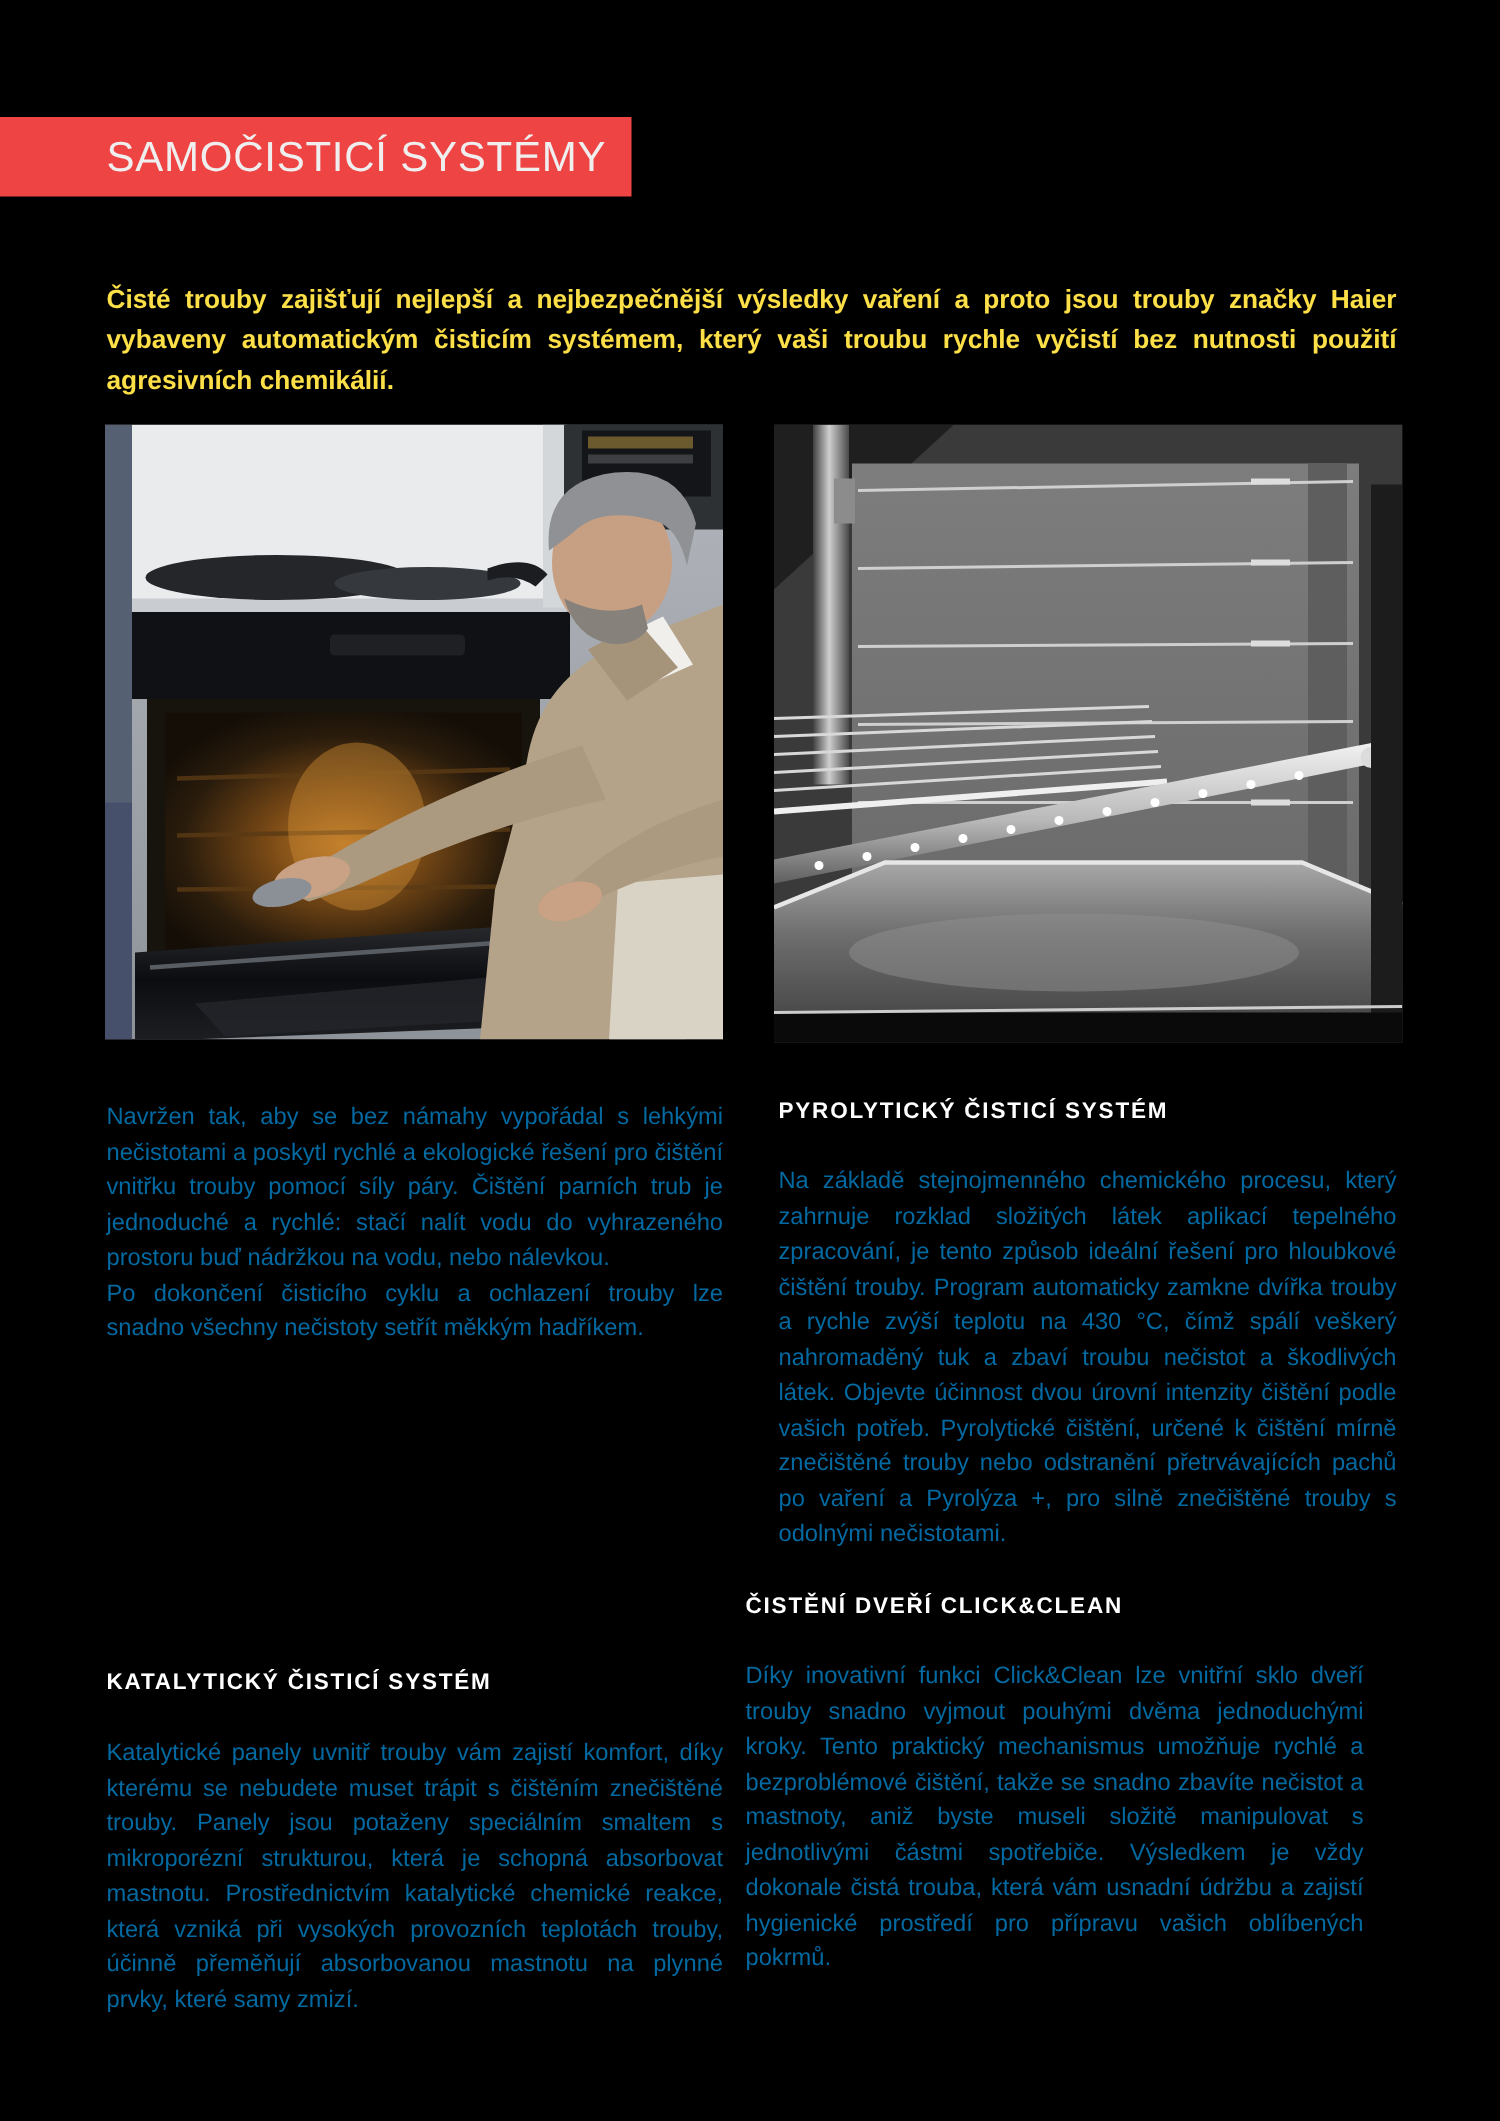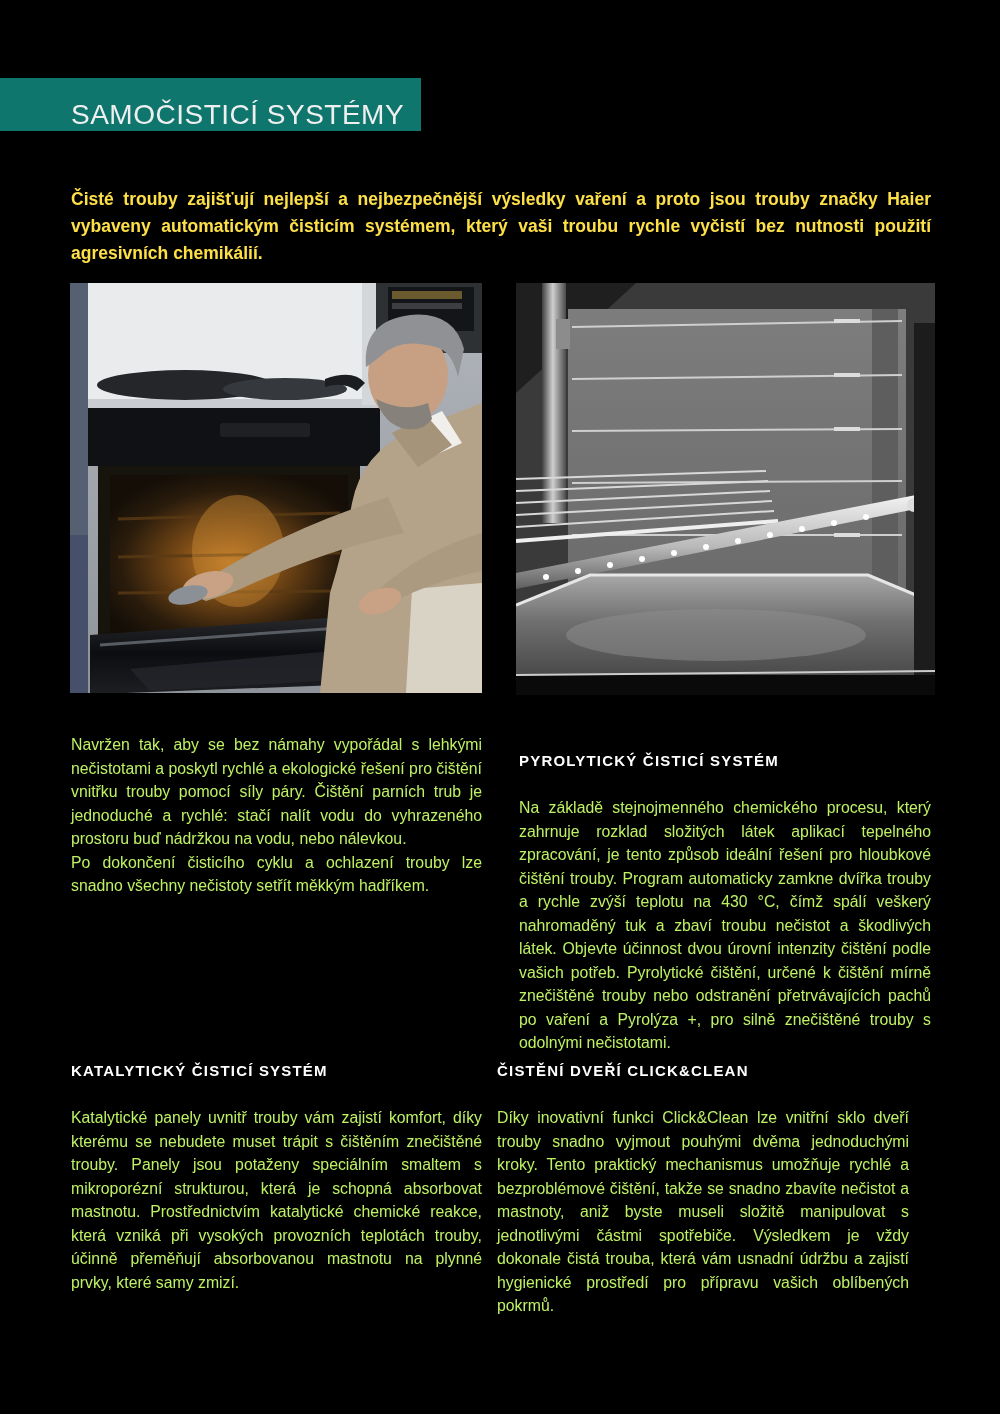--- a/index.html
+++ b/index.html
@@ -8,22 +8,22 @@
     background:#000;
     font-family:"Liberation Sans", sans-serif;
     position:relative;
     overflow:hidden;
   }
   .page{position:absolute;inset:0;}
 
   
   .title-box{
     position:absolute;left:0;top:78px;width:421px;height:53px;
-    background:#0f766e;
-    display:flex;align-items:flex-end;
+    background:#ef4444;
+    display:flex;align-items:center;
     box-sizing:border-box;padding-left:71px;
   }
   .title-box h1{
     margin:0;font-size:28px;font-weight:400;
     color:#efefef;letter-spacing:0.5px;white-space:nowrap;
   }
 
   
   .intro{
     position:absolute;left:71px;top:186px;width:860px;
@@ -33,30 +33,30 @@
 
   
   .photo{position:absolute;margin:0;overflow:hidden;background:#222;}
   .photo svg{display:block;}
   .photo-left{left:70px;top:283px;width:412px;height:410px;}
   .photo-right{left:516px;top:283px;width:419px;height:412px;}
 
   
   .section{position:absolute;}
   .sec-1{left:71px;top:733px;width:411px;}
-  .sec-2{left:519px;top:733px;width:412px;margin-top:20px;}
-  .sec-3{left:71px;top:1063px;width:411px;}
+  .sec-2{left:519px;top:733px;width:412px;}
+  .sec-3{left:71px;top:1114px;width:411px;}
   .sec-4{left:497px;top:1063px;width:412px;}
   .section h2{
     margin:0 0 27px 0;color:#ffffff;
     font-size:15px;line-height:16px;font-weight:bold;
     letter-spacing:1.2px;white-space:nowrap;
   }
   .section p{
-    margin:0;color:#bef264;
+    margin:0;color:#0369a1;
     font-size:15.8px;line-height:23.5px;
     text-align:justify;white-space:pre-line;
   }
 
   
   .footer{
     position:absolute;left:71px;top:1416px;height:26px;
     display:flex;align-items:center;
   }
   .pagenum{color:#b3b3b3;font-size:19px;}

